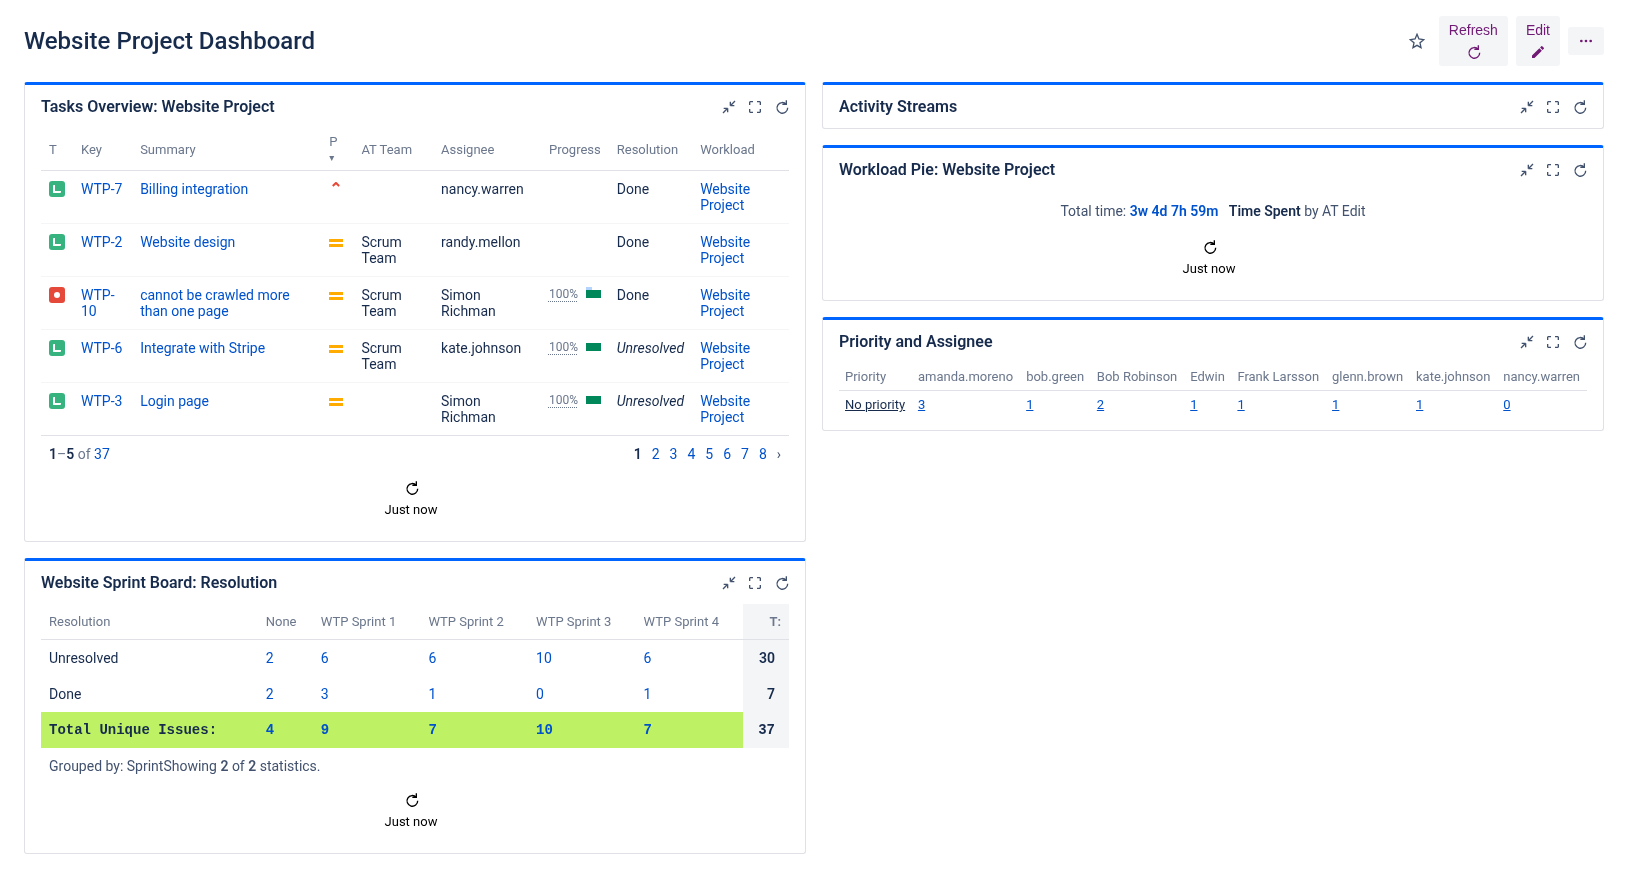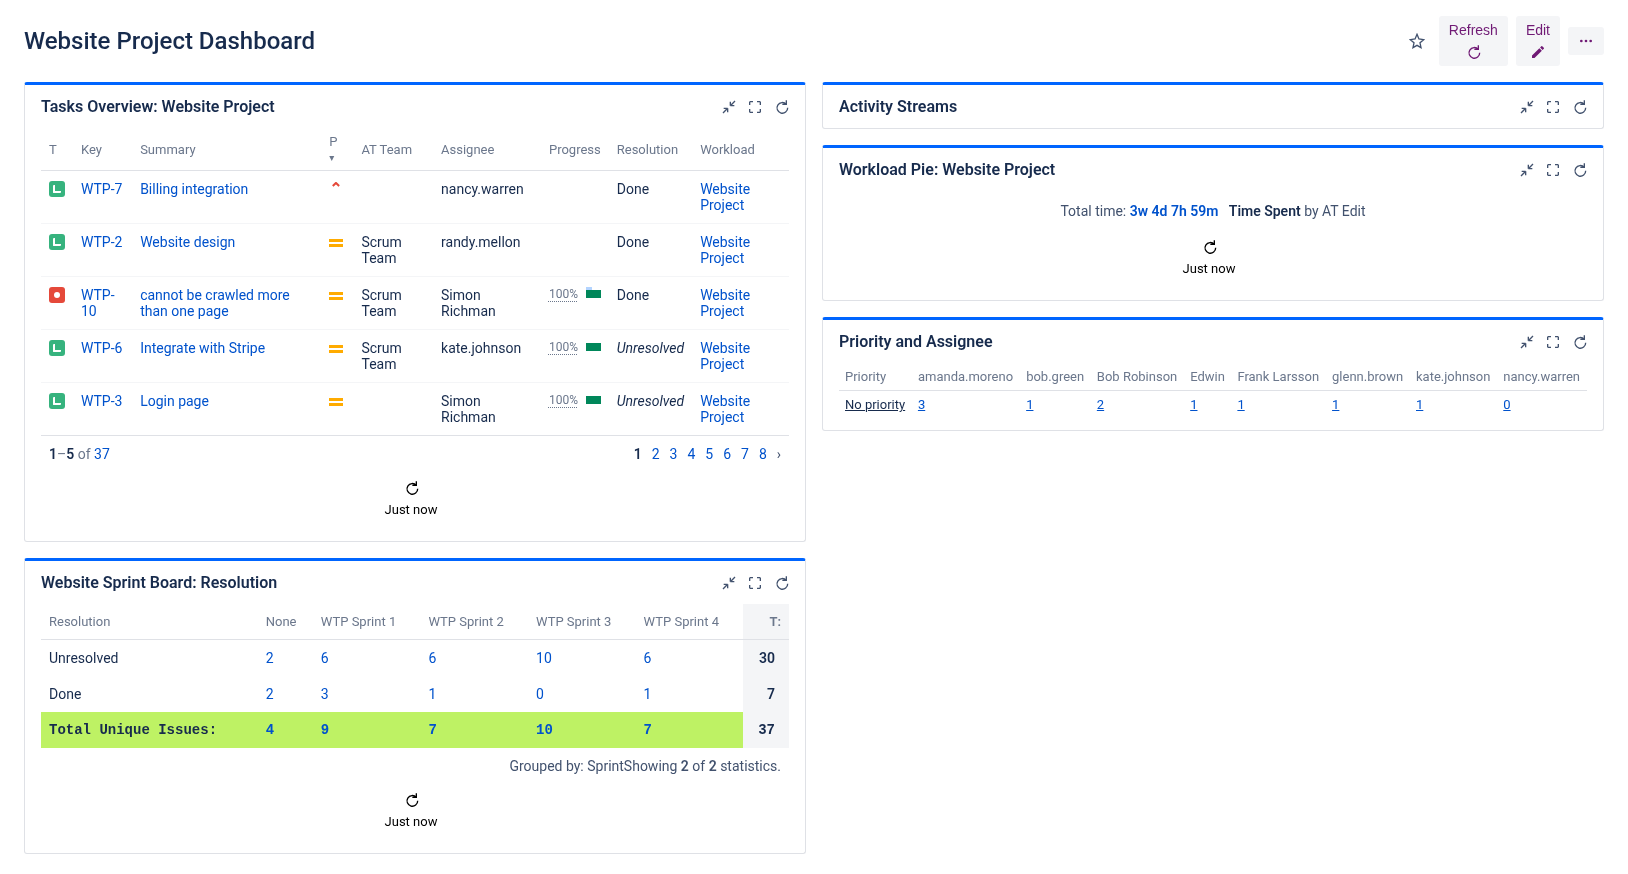--- a/index.html
+++ b/index.html
@@ -41,21 +41,21 @@
 .pages { display:flex; gap:10px; align-items:center; color:#0052CC; }
 .pages .active { color:#172B4D; font-weight:600; }
 .pages .arrow { color:#42526E; cursor:pointer; }
 .refresh-row { display:flex; align-items:center; gap:6px; color:#000000; font-size:13px; padding: 8px 16px 12px 8px; flex-direction: column; }
 .sprint-table th, .sprint-table td { padding: 10px 8px; }
 .sprint-table td { border-top:none; }
 .sprint-table tbody tr { border-top: none; }
 .sprint-table .link { color:#0052CC; }
 .sprint-table .total-row { background:#bef264; font-weight:600;font-family:Liberation Mono, monospace; }
 .sprint-table .tcol { background:#F4F5F7; font-weight:600; text-align:right; padding-right:14px; }
-.sprint-foot { display:flex; justify-content:flex-end; color:#42526E; font-size:14px; padding:10px 8px;margin-left:32px; }
+.sprint-foot { display:flex; justify-content:flex-start; color:#42526E; font-size:14px; padding:10px 8px; }
 .sprint-foot b { font-weight:600; }
 .pie-wrap { position: relative; width:100%; height:400px; display:flex; align-items:center; justify-content:center; }
 .pie-label { position:absolute; font-size:12px; border:1px solid #ccc; padding:2px 6px; background:#fff; text-align:center; line-height:1.3; }
 .totaltime { text-align:center; font-size:14px; color:#42526E; padding: 12px 0; }
 .totaltime .tt { color:#0052CC; font-weight:600; }
 .totaltime b { color:#172B4D; font-weight:600; }
 .pa-table th { font-size:13px; color:#6B778C; font-weight:400; padding:6px 6px; }
 .pa-table td { font-size:13px; color:#0052CC; padding:6px 6px; border-top:none;text-decoration:underline; }
 .pa-table .rowlabel { color:#172B4D; }
 svg.icon { width:16px; height:16px; vertical-align:middle; }

